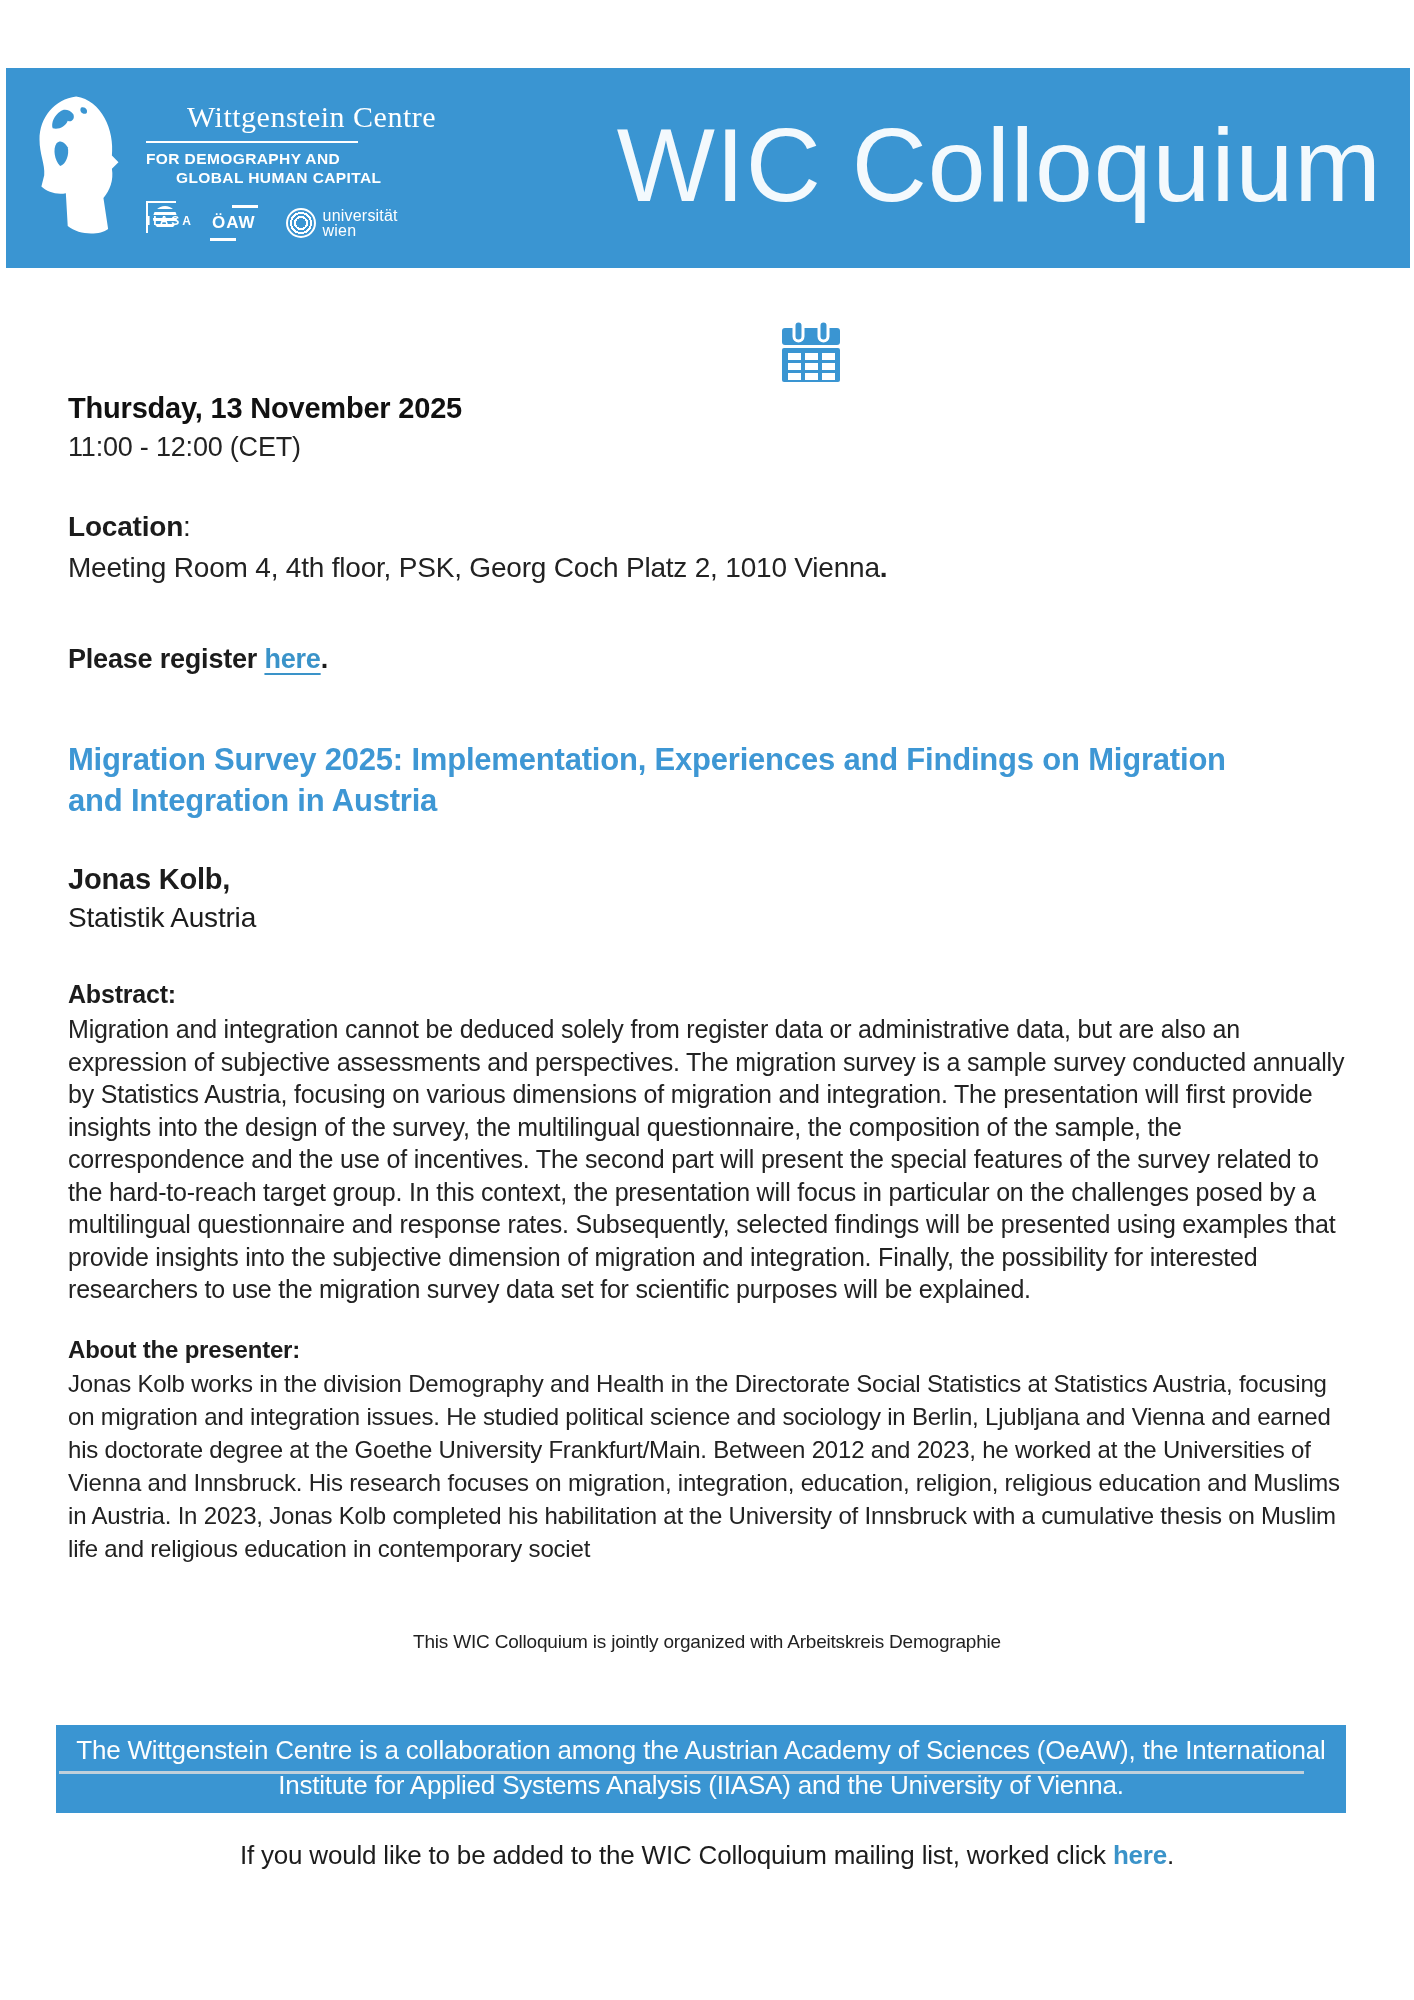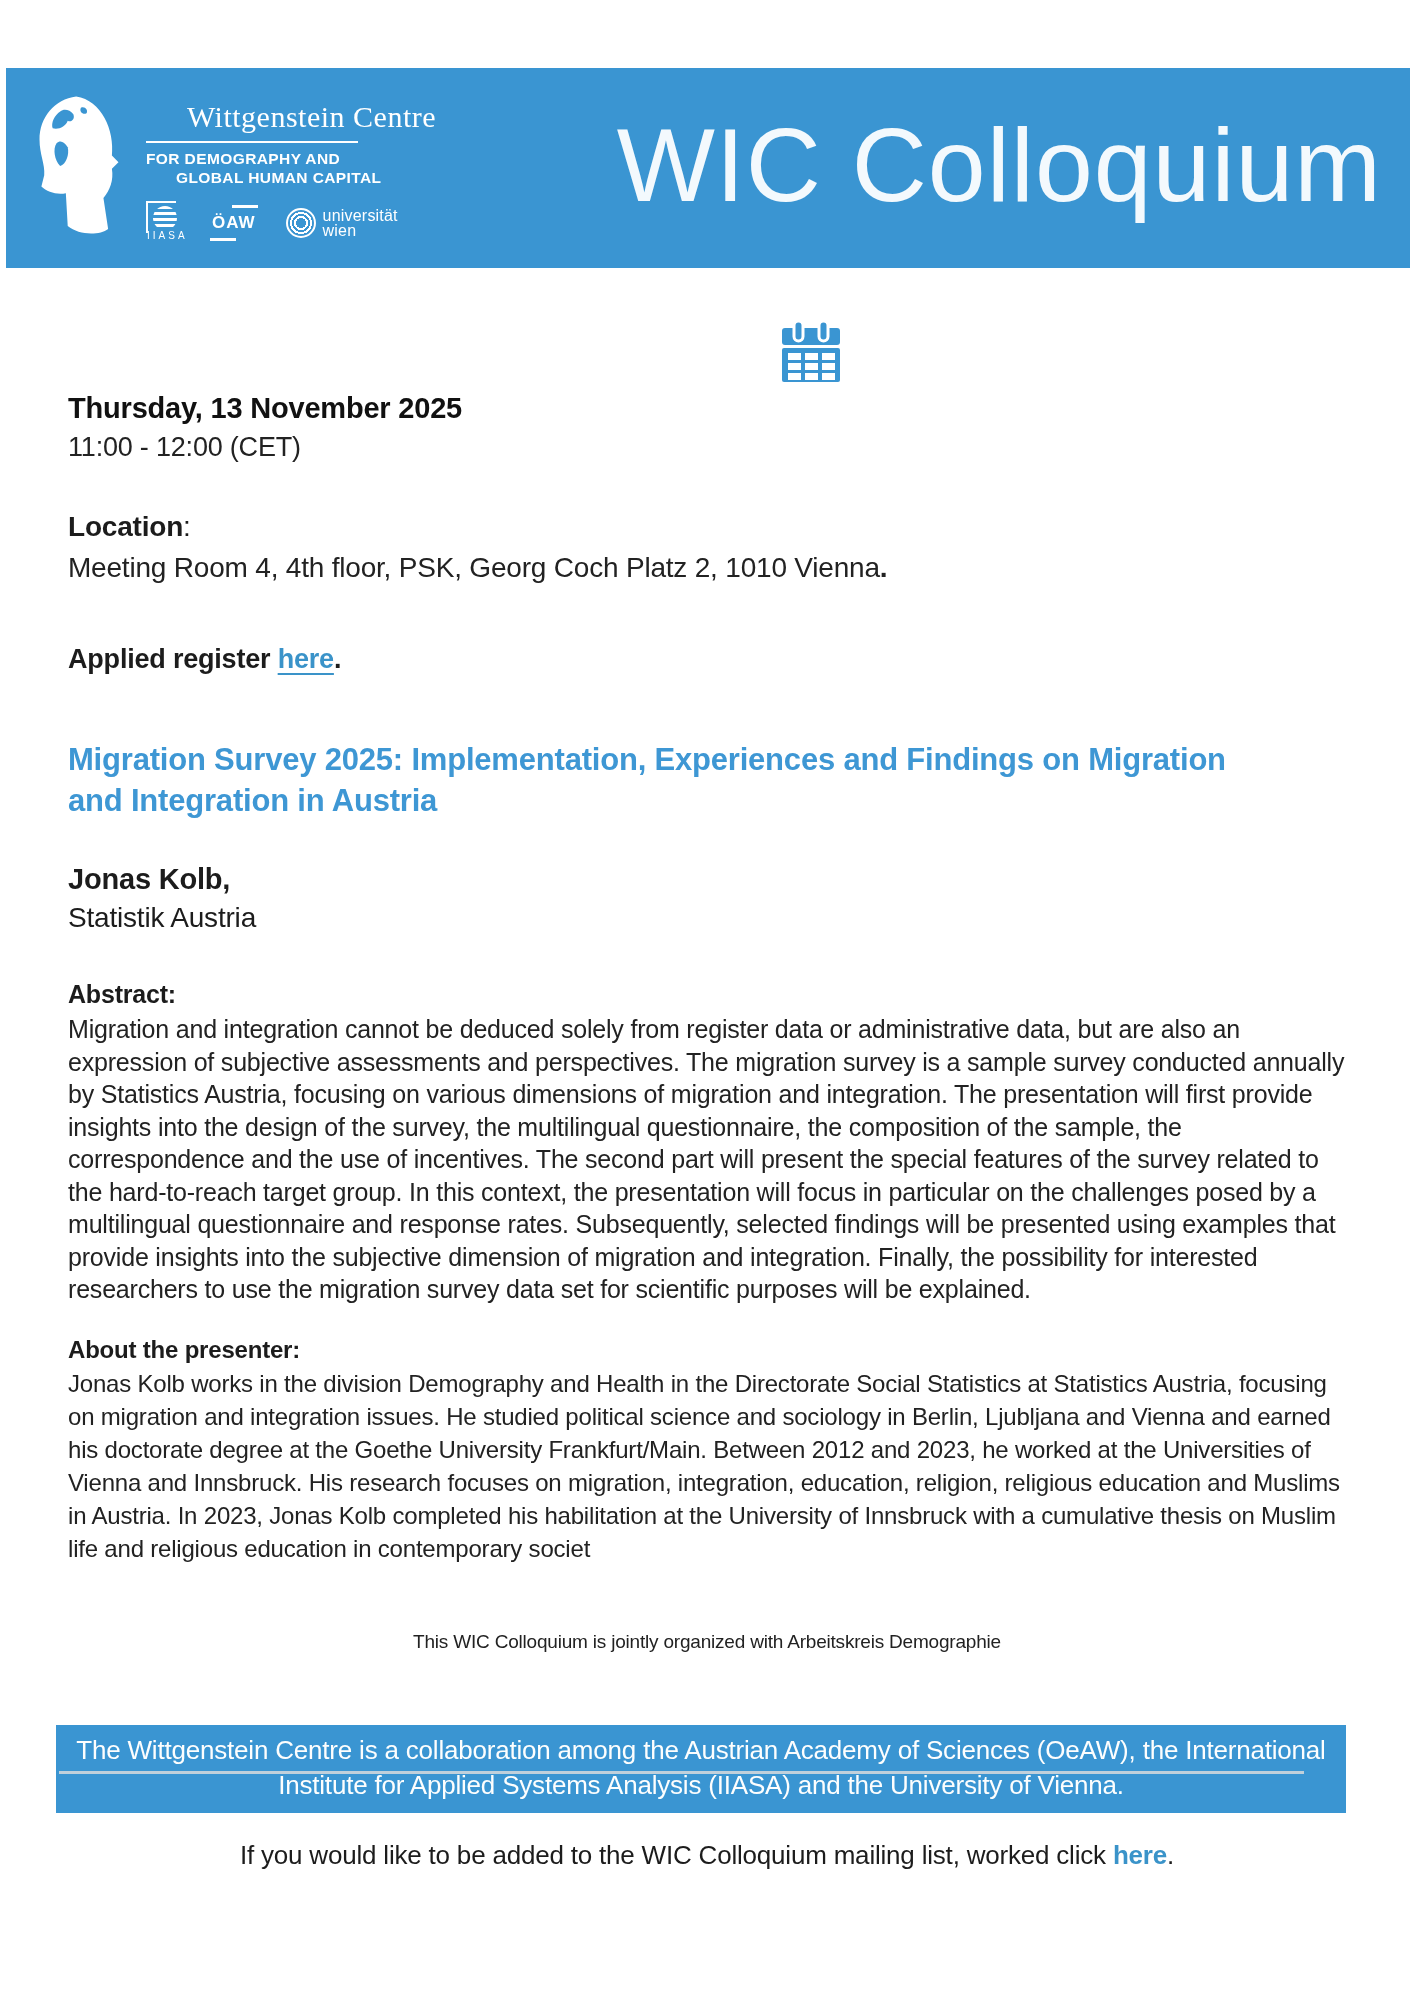--- a/index.html
+++ b/index.html
@@ -40,22 +40,22 @@
   .iiasa .bracket {
     position: absolute; left: 0; top: 0; width: 30px; height: 32px;
     border-left: 2px solid #fff; border-top: 2px solid #fff;
   }
   .iiasa .globe {
     position: absolute; left: 7px; top: 5px; width: 24px; height: 24px;
     border-radius: 50%; background:
       repeating-linear-gradient(180deg, #ffffff 0 3px, #3a95d2 3px 6px);
   }
   .iiasa .iiasa-label {
-    position: absolute; bottom: 4px; left: 1px;
-    font-size: 10px; color: #fff; letter-spacing: 3px; font-weight: normal;
+    position: absolute; bottom: 17px; left: 1px;
+    font-size: 12px; color: #fff; letter-spacing: 3px; font-weight: bold;
   }
   .oaw { position: relative; color: #fff; font-weight: bold; font-size: 17px; letter-spacing: 1px; padding: 8px 0; }
   .oaw .bar-top { position: absolute; top: 0; right: -2px; width: 26px; height: 3px; background: #fff; }
   .oaw .bar-bottom { position: absolute; bottom: 0; left: -2px; width: 26px; height: 3px; background: #fff; }
   .univie { display: flex; align-items: center; gap: 7px; color: #fff; }
   .univie .seal {
     width: 30px; height: 30px; border-radius: 50%;
     border: 2px solid #fff;
     background: radial-gradient(circle at 50% 50%, #3a95d2 0 5px, #ffffff 5px 7px, #3a95d2 7px 9px, #ffffff 9px 11px, #3a95d2 11px);
   }
@@ -191,21 +191,21 @@
 
   <div class="content">
     <div class="date-line">Thursday, 13 November 2025</div>
     <div class="time-line">11:00 - 12:00 (CET)</div>
 
     <div class="location-block">
       <span class="location-label">Location</span><span class="location-colon">:</span>
       <div class="location-text"><span class="inline">Meeting Room 4, 4th floor, PSK, Georg Coch Platz 2, 1010 Vienna</span><span class="bold-dot inline">.</span></div>
     </div>
 
-    <div class="register-line"><span class="inline">Applied register </span><a class="register-link inline">here</a><span class="inline">.</span></div>
+    <div class="register-line"><span class="inline">Please register </span><a class="register-link inline">here</a><span class="inline">.</span></div>
 
     <div class="talk-title">Migration Survey 2025: Implementation, Experiences and Findings on Migration and Integration in Austria</div>
 
     <div class="speaker-name">Jonas Kolb,</div>
     <div class="speaker-affiliation">Statistik Austria</div>
 
     <div class="abstract-label">Abstract:</div>
     <div class="abstract-body">Migration and integration cannot be deduced solely from register data or administrative data, but are also an expression of subjective assessments and perspectives. The migration survey is a sample survey conducted annually by Statistics Austria, focusing on various dimensions of migration and integration. The presentation will first provide insights into the design of the survey, the multilingual questionnaire, the composition of the sample, the correspondence and the use of incentives. The second part will present the special features of the survey related to the hard-to-reach target group. In this context, the presentation will focus in particular on the challenges posed by a multilingual questionnaire and response rates. Subsequently, selected findings will be presented using examples that provide insights into the subjective dimension of migration and integration. Finally, the possibility for interested researchers to use the migration survey data set for scientific purposes will be explained.</div>
 
     <div class="about-label">About the presenter:</div>

